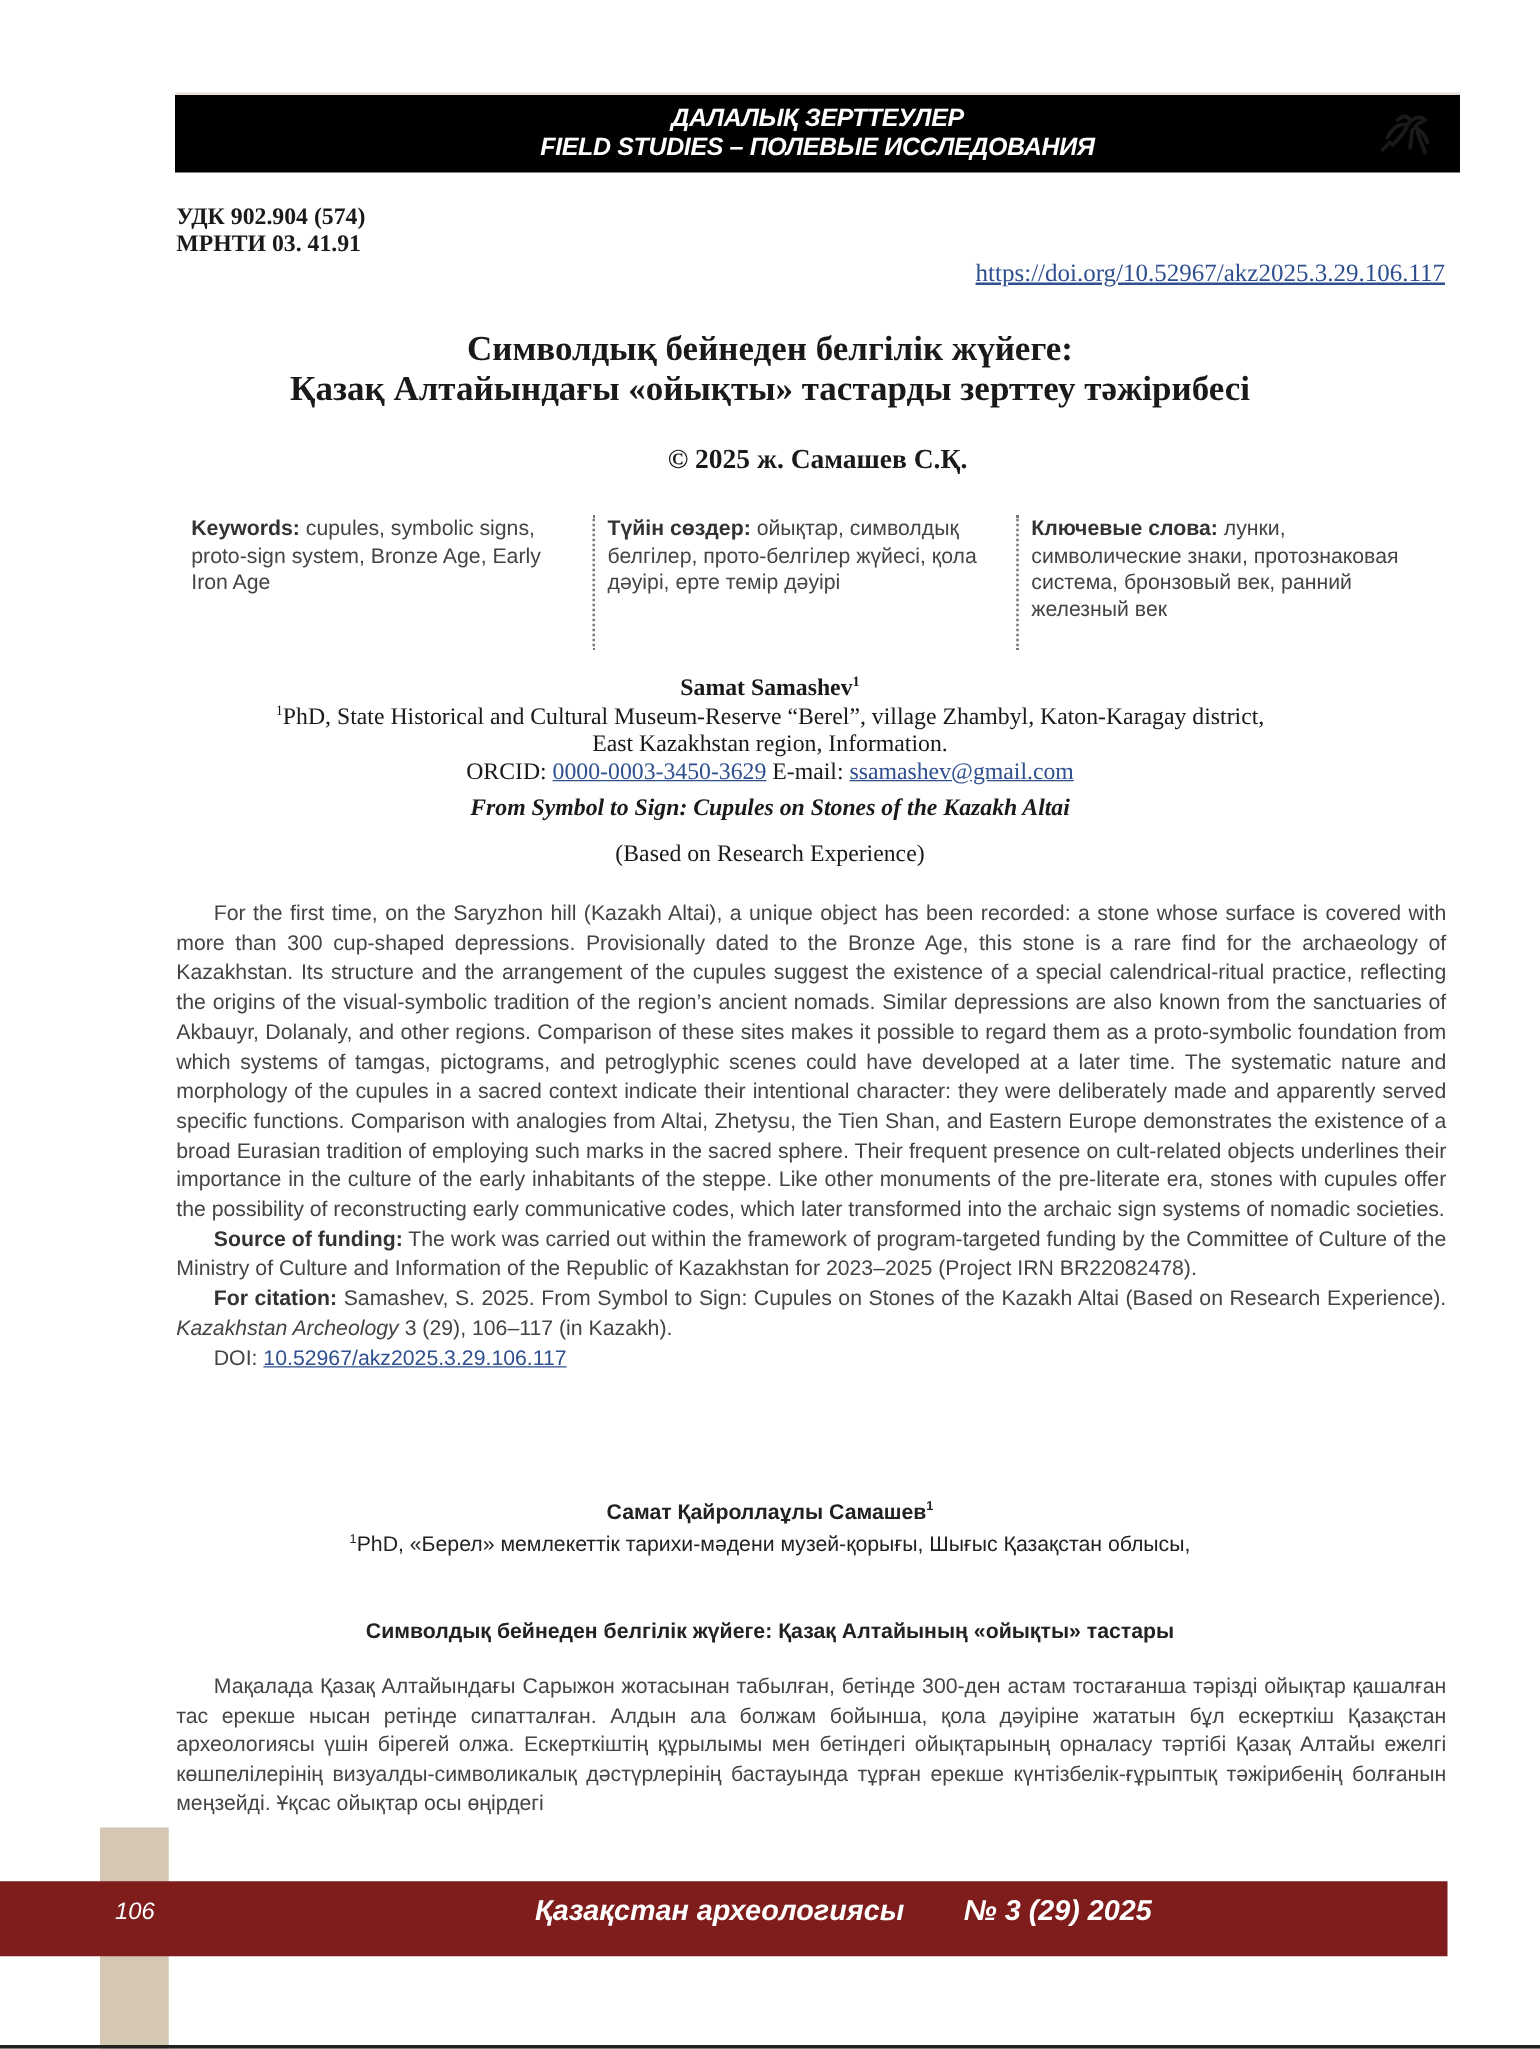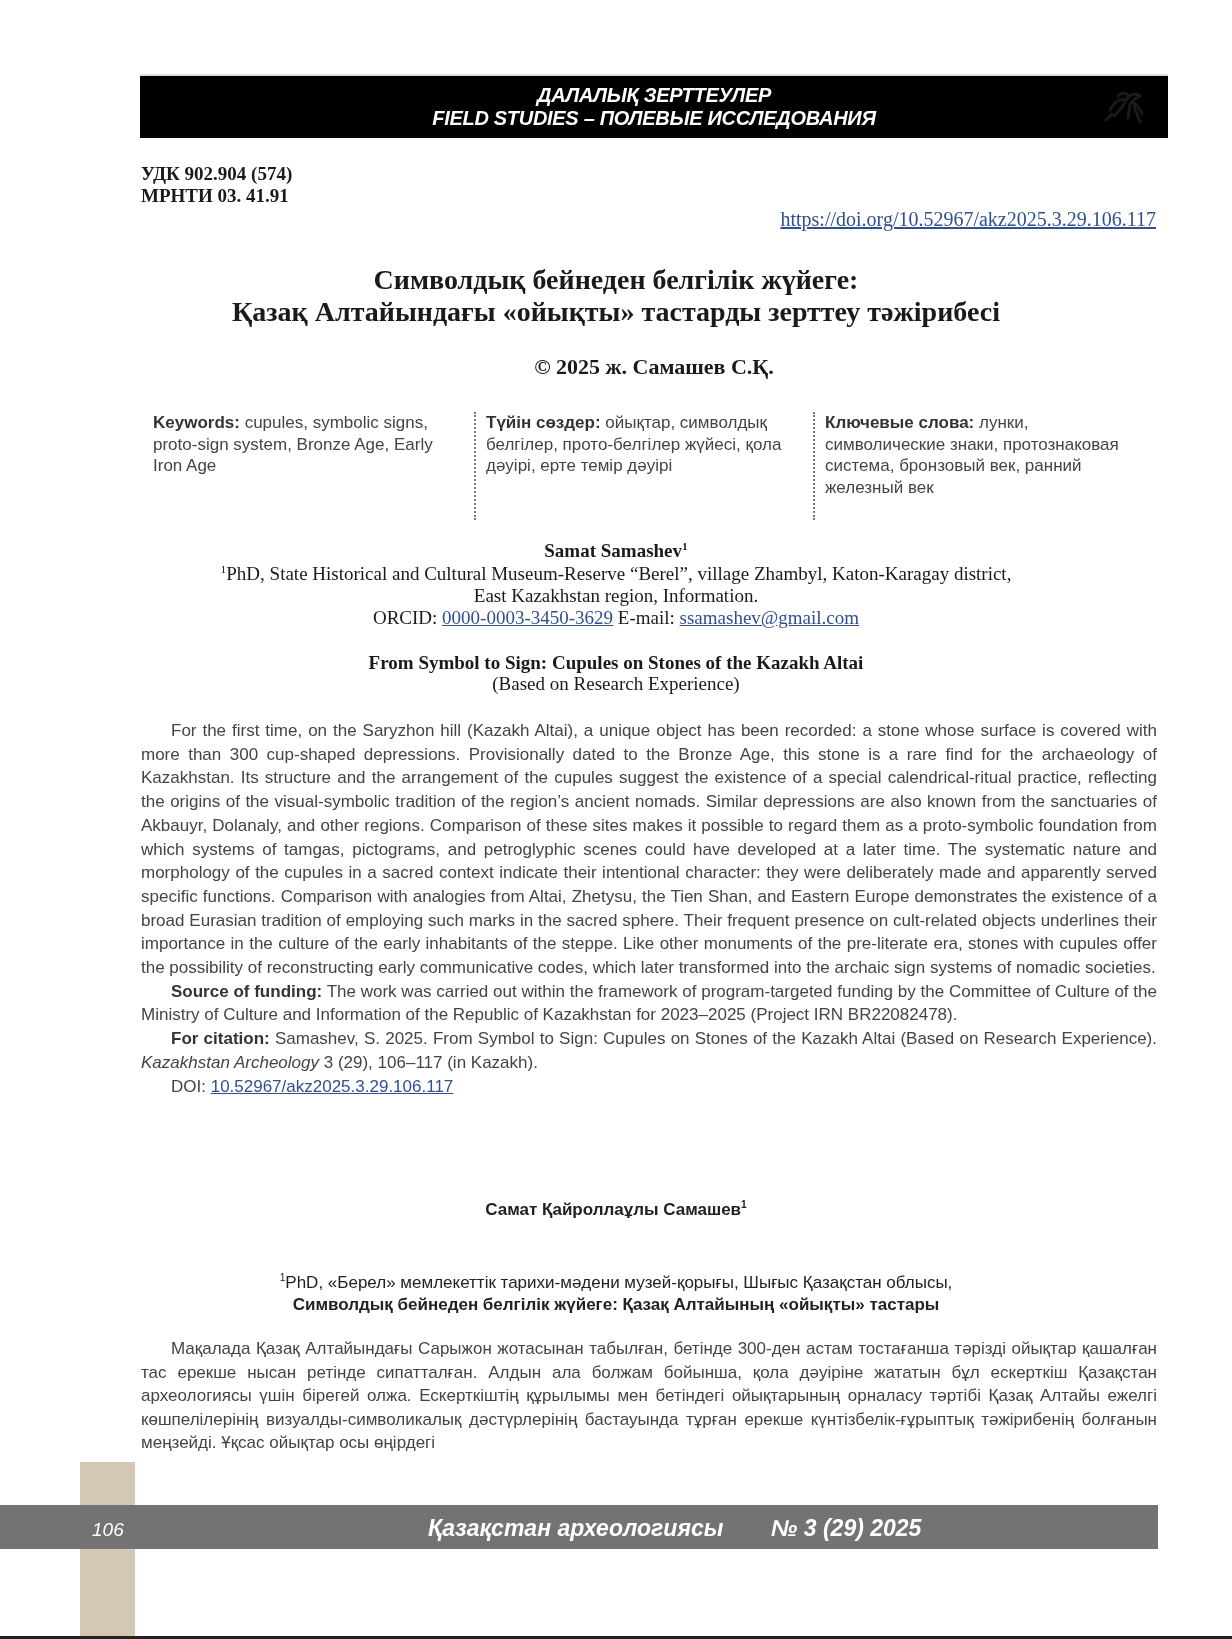--- a/index.html
+++ b/index.html
@@ -45,43 +45,43 @@
   .kw-col.c1 { left:3px; width:310px; }
   .kw-col.c2 { left:324px; width:300px; }
   .kw-col.c3 { left:663px; width:300px; }
   .center-block {
     position:absolute; left:0; width:1232px; text-align:center;
     font-family:"Liberation Serif", serif; color:#1a1a1a;
   }
   .author-en { top:540px; font-size:19px; font-weight:bold; }
   .affil-en { top:563px; font-size:19px; line-height:22px; }
   .link { color:#2f4f8f; text-decoration:underline; }
-  .title-en { top:652px; font-size:19px; font-weight:bold; }
+  .title-en { top:636px; font-size:19px; font-weight:bold;font-style:italic; }
   .subtitle-en { top:673px; font-size:19px; }
   .abstract {
     position:absolute; left:141px; width:1016px; top:719px;
     font-family:"Liberation Sans", sans-serif; font-size:17px; line-height:23.7px;
     color:#444; text-align:justify;
   }
   .abstract p { margin:0; text-indent:30px; }
   .abstract b { color:#333; }
   .abstract .doi-line { text-indent:30px; }
   .author-kz { top:1200px; font-family:"Liberation Sans", sans-serif; font-size:17px; font-weight:bold; color:#222; }
-  .affil-kz { top:1224px; font-family:"Liberation Sans", sans-serif; font-size:17px; line-height:23px; color:#222;margin-top:47px; }
+  .affil-kz { top:1224px; font-family:"Liberation Sans", sans-serif; font-size:17px; line-height:23px; color:#222; }
   .title-kz2 { top:1295px; font-family:"Liberation Sans", sans-serif; font-size:17px; font-weight:bold; color:#222; }
   .abstract-kz {
     position:absolute; left:141px; width:1016px; top:1337px;
     font-family:"Liberation Sans", sans-serif; font-size:17px; line-height:23.5px;
     color:#444; text-align:justify; text-indent:30px; margin:0;
   }
   .side-strip {
     position:absolute; left:80px; top:1462px; width:55px; height:177px; background:#d4c8b4;
   }
   .footer-band {
-    position:absolute; left:0; top:1505px; width:1158px; height:44px; background:#737373; color:#fff;
+    position:absolute; left:0; top:1505px; width:1158px; height:60px; background:#7f1d1d; color:#fff;
     font-family:"Liberation Sans", sans-serif; font-style:italic;
   }
   .footer-band .page-num { position:absolute; left:92px; top:14px; font-size:19px; }
   .footer-band .journal { position:absolute; left:428px; top:10px; font-size:23px; font-weight:bold; }
   .footer-band .issue { position:absolute; left:771px; top:10px; font-size:23px; font-weight:bold; }
   .bottom-edge { position:absolute; left:0; bottom:0; width:1232px; height:3px; background:#222; }
   sup { font-size:60%; vertical-align:super; line-height:0; }
 </style>
 </head>
 <body>

